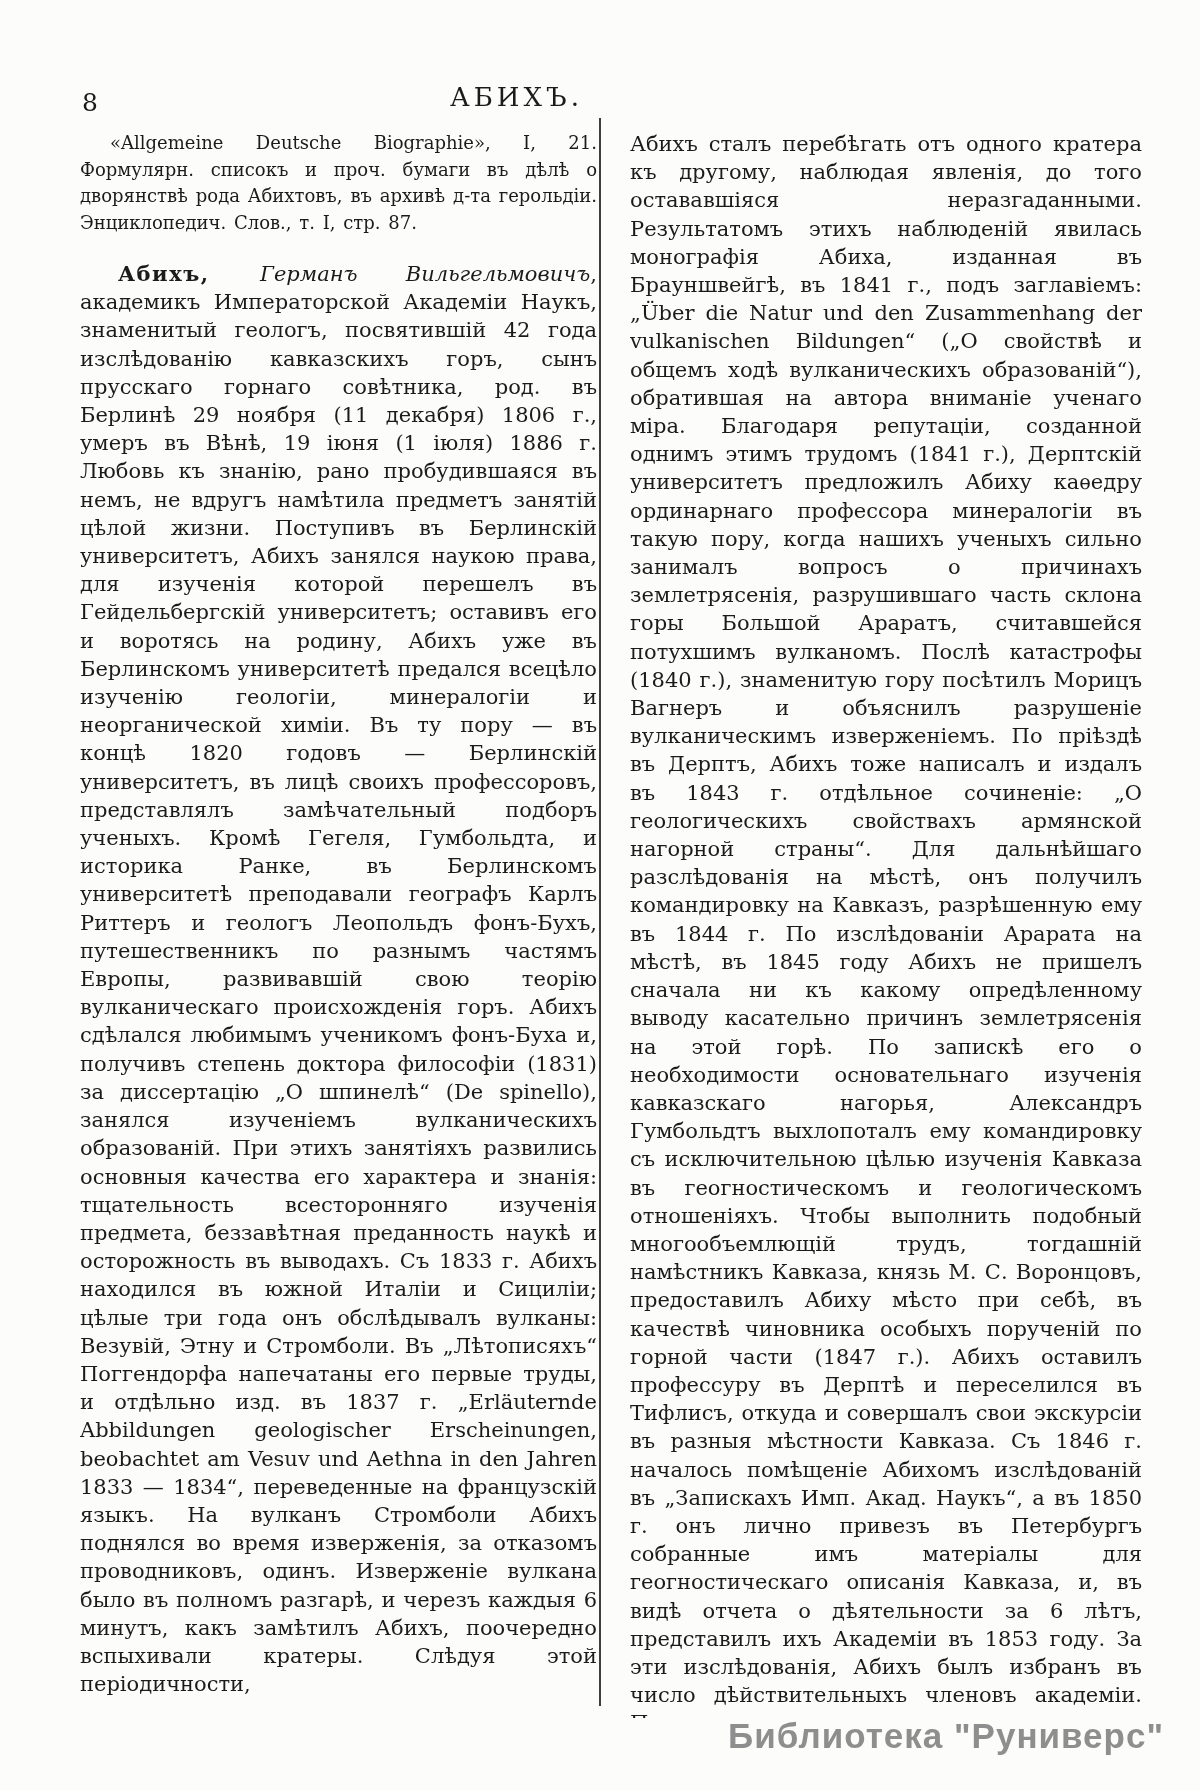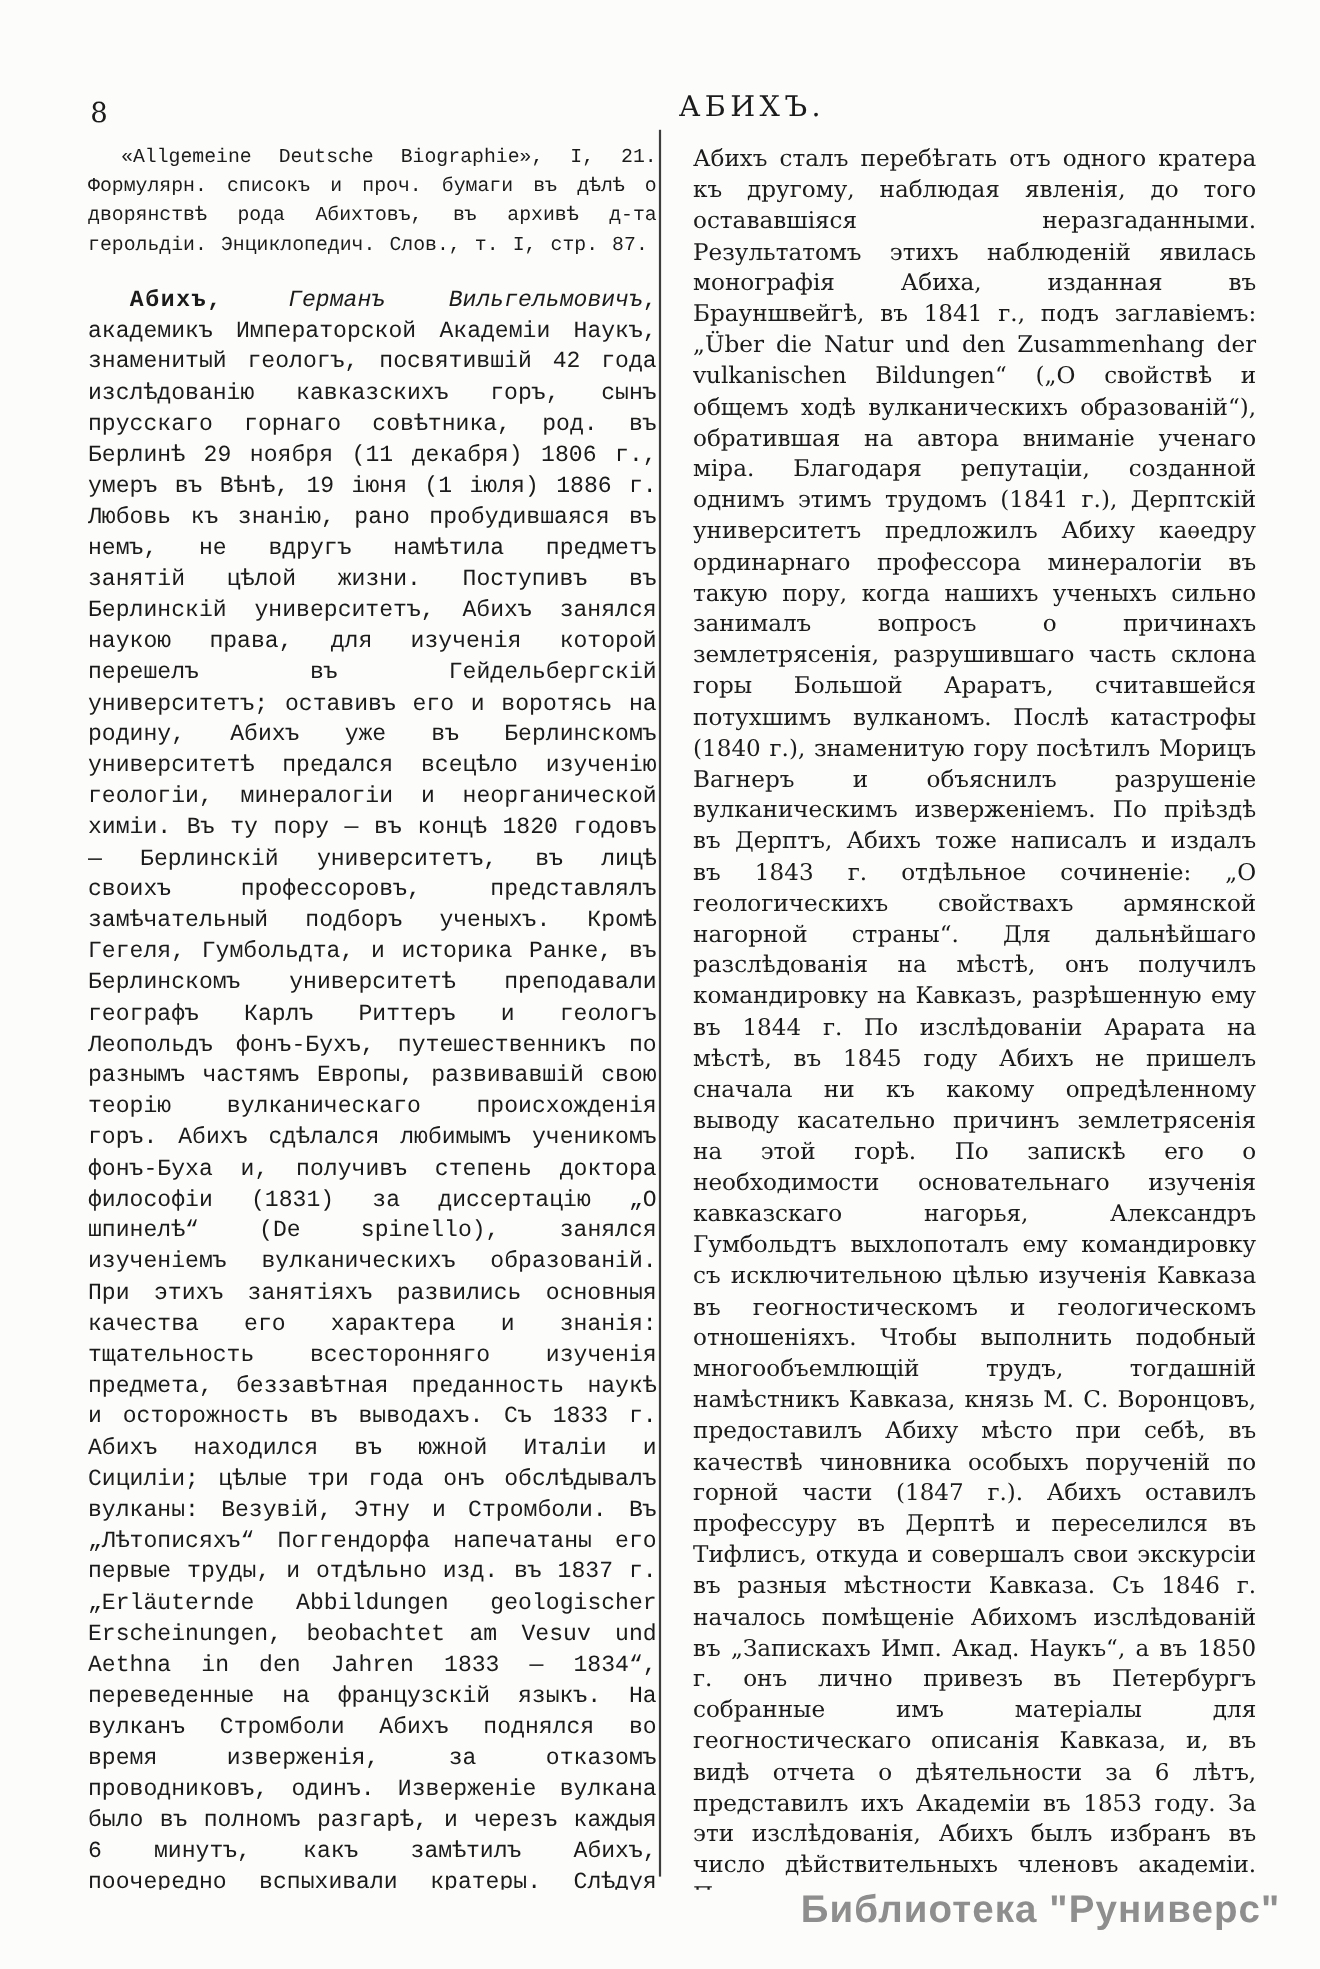--- a/index.html
+++ b/index.html
@@ -13,39 +13,39 @@
   }
   .page-number {
     position: absolute;
     left: 82px; top: 88px;
     font-size: 25px;
   }
   .running-head {
     position: absolute;
     left: 450px; top: 82px;
     width: 300px;
-    text-align: right;
+    text-align: left;
     font-size: 26px;
     letter-spacing: 4px;
   }
   .col-divider {
     position: absolute;
     left: 599px; top: 118px;
     width: 2px; height: 1588px;
     background: #3d3d3d;
   }
   .columns {
     position: absolute;
     left: 80px; top: 128px;
     width: 1062px; height: 1590px;
     display: flex;
     overflow: hidden;
   }
   .col { overflow: hidden; }
-  .col-left  { width: 517px; margin-right: 33px; font-family: Liberation Mono, monospace; }
+  .col-left  { width: 517px; margin-right: 33px; }
   .col-right { width: 512px; padding-top: 2px; }
   .small-print {
     font-size: 18px;
     line-height: 26.5px;
     text-align: justify;
     text-indent: 30px;
     margin: 2px 0 24px 0;
     word-spacing: 2px;
   }
   .entry, .cont {

